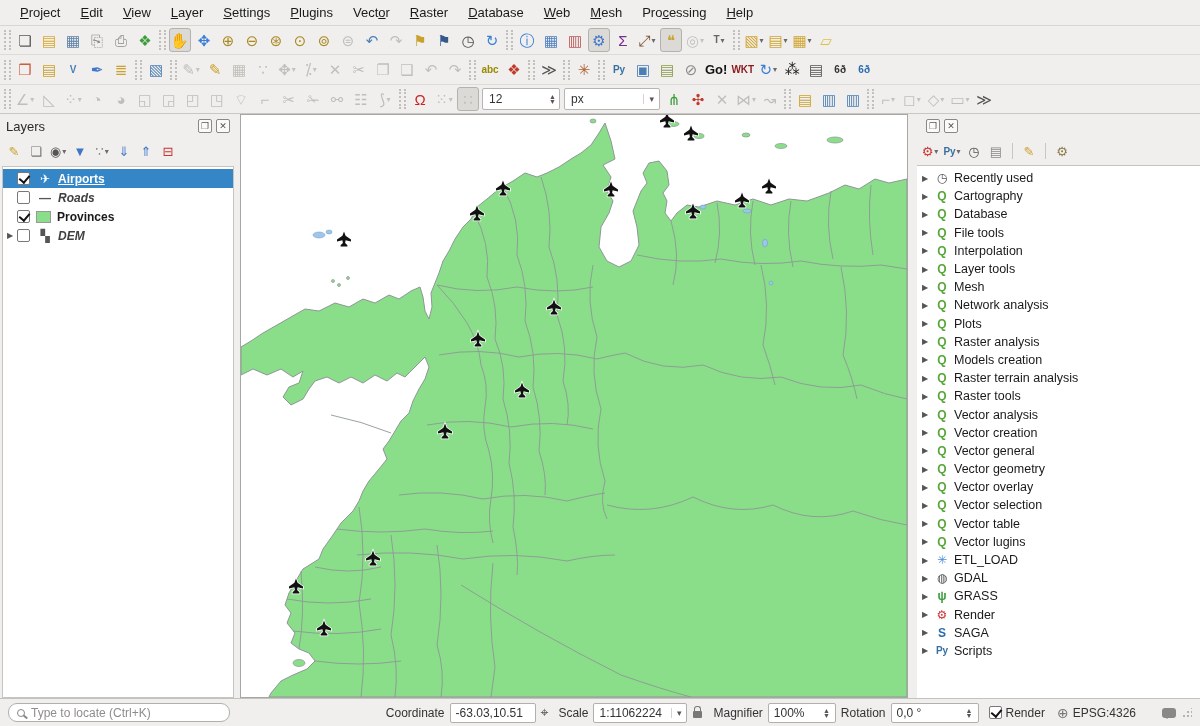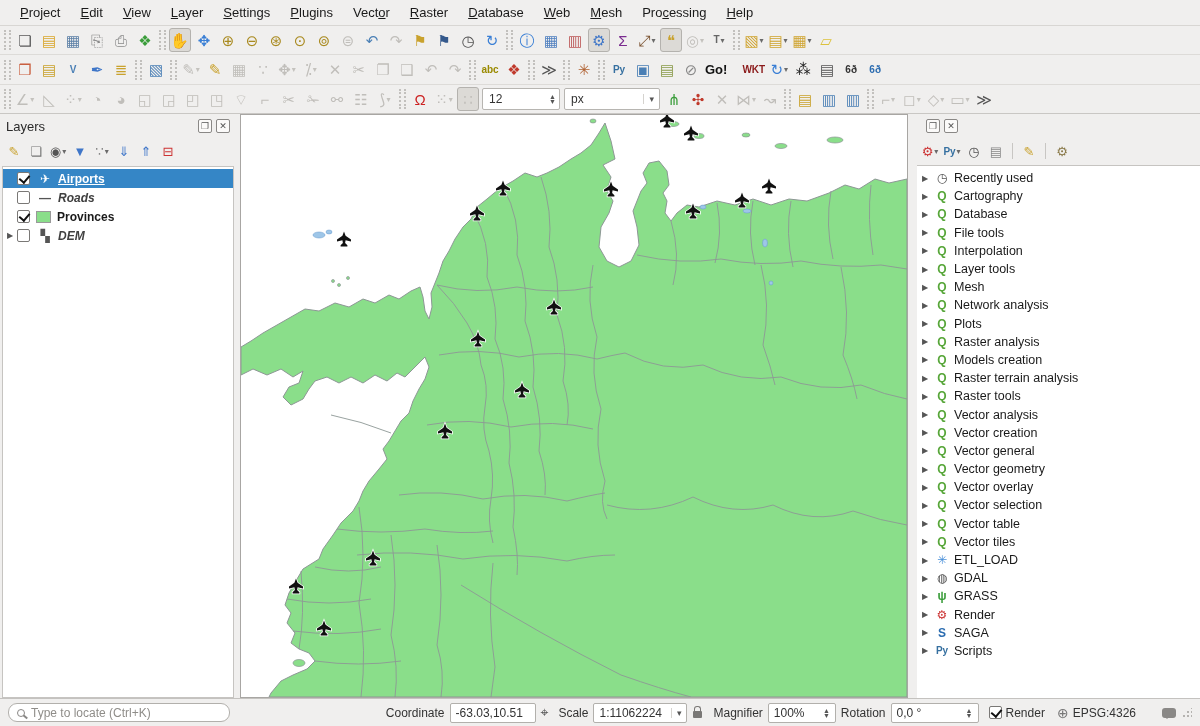--- a/index.html
+++ b/index.html
@@ -306,21 +306,21 @@
     <div class="tbtn">
       <span class="glyph" style="color: rgb(138, 154, 74);">▤</span>
     </div>
     <div class="tbtn">
       <span class="glyph" style="color: rgb(136, 136, 136);">⊘</span>
     </div>
     <div class="tbtn">
       <span class="glyph small-text" style="font-size: 13px; color: rgb(17, 17, 17);">Go!</span>
     </div>
     <div class="tbtn">
-      <span class="glyph small-text" style="color: rgb(139, 26, 26); margin-left: 11px;">WKT</span>
+      <span class="glyph small-text" style="color: rgb(139, 26, 26);">WKT</span>
     </div>
     <div class="tbtn">
       <span class="glyph" style="color: rgb(58, 127, 213);">↻</span>
       <span class="dd-arrow">▾</span>
     </div>
     <div class="tbtn">
       <span class="glyph" style="color: rgb(34, 34, 34);">⁂</span>
     </div>
     <div class="tbtn">
       <span class="glyph" style="color: rgb(85, 85, 85);">▤</span>
@@ -747,21 +747,21 @@
           <span>Vector selection</span>
         </div>
         <div class="cat-row">
           <span class="expander">▶</span>
           <span class="cat-icon" style="color: rgb(87, 166, 57);">Q</span>
           <span>Vector table</span>
         </div>
         <div class="cat-row">
           <span class="expander">▶</span>
           <span class="cat-icon" style="color: rgb(87, 166, 57);">Q</span>
-          <span>Vector tiles</span>
+          <span>Vector lugins</span>
         </div>
         <div class="cat-row">
           <span class="expander">▶</span>
           <span class="cat-icon" style="color: rgb(74, 144, 217);">✳</span>
           <span>ETL_LOAD</span>
         </div>
         <div class="cat-row">
           <span class="expander">▶</span>
           <span class="cat-icon" style="color: rgb(68, 68, 68);">◍</span>
           <span>GDAL</span>

